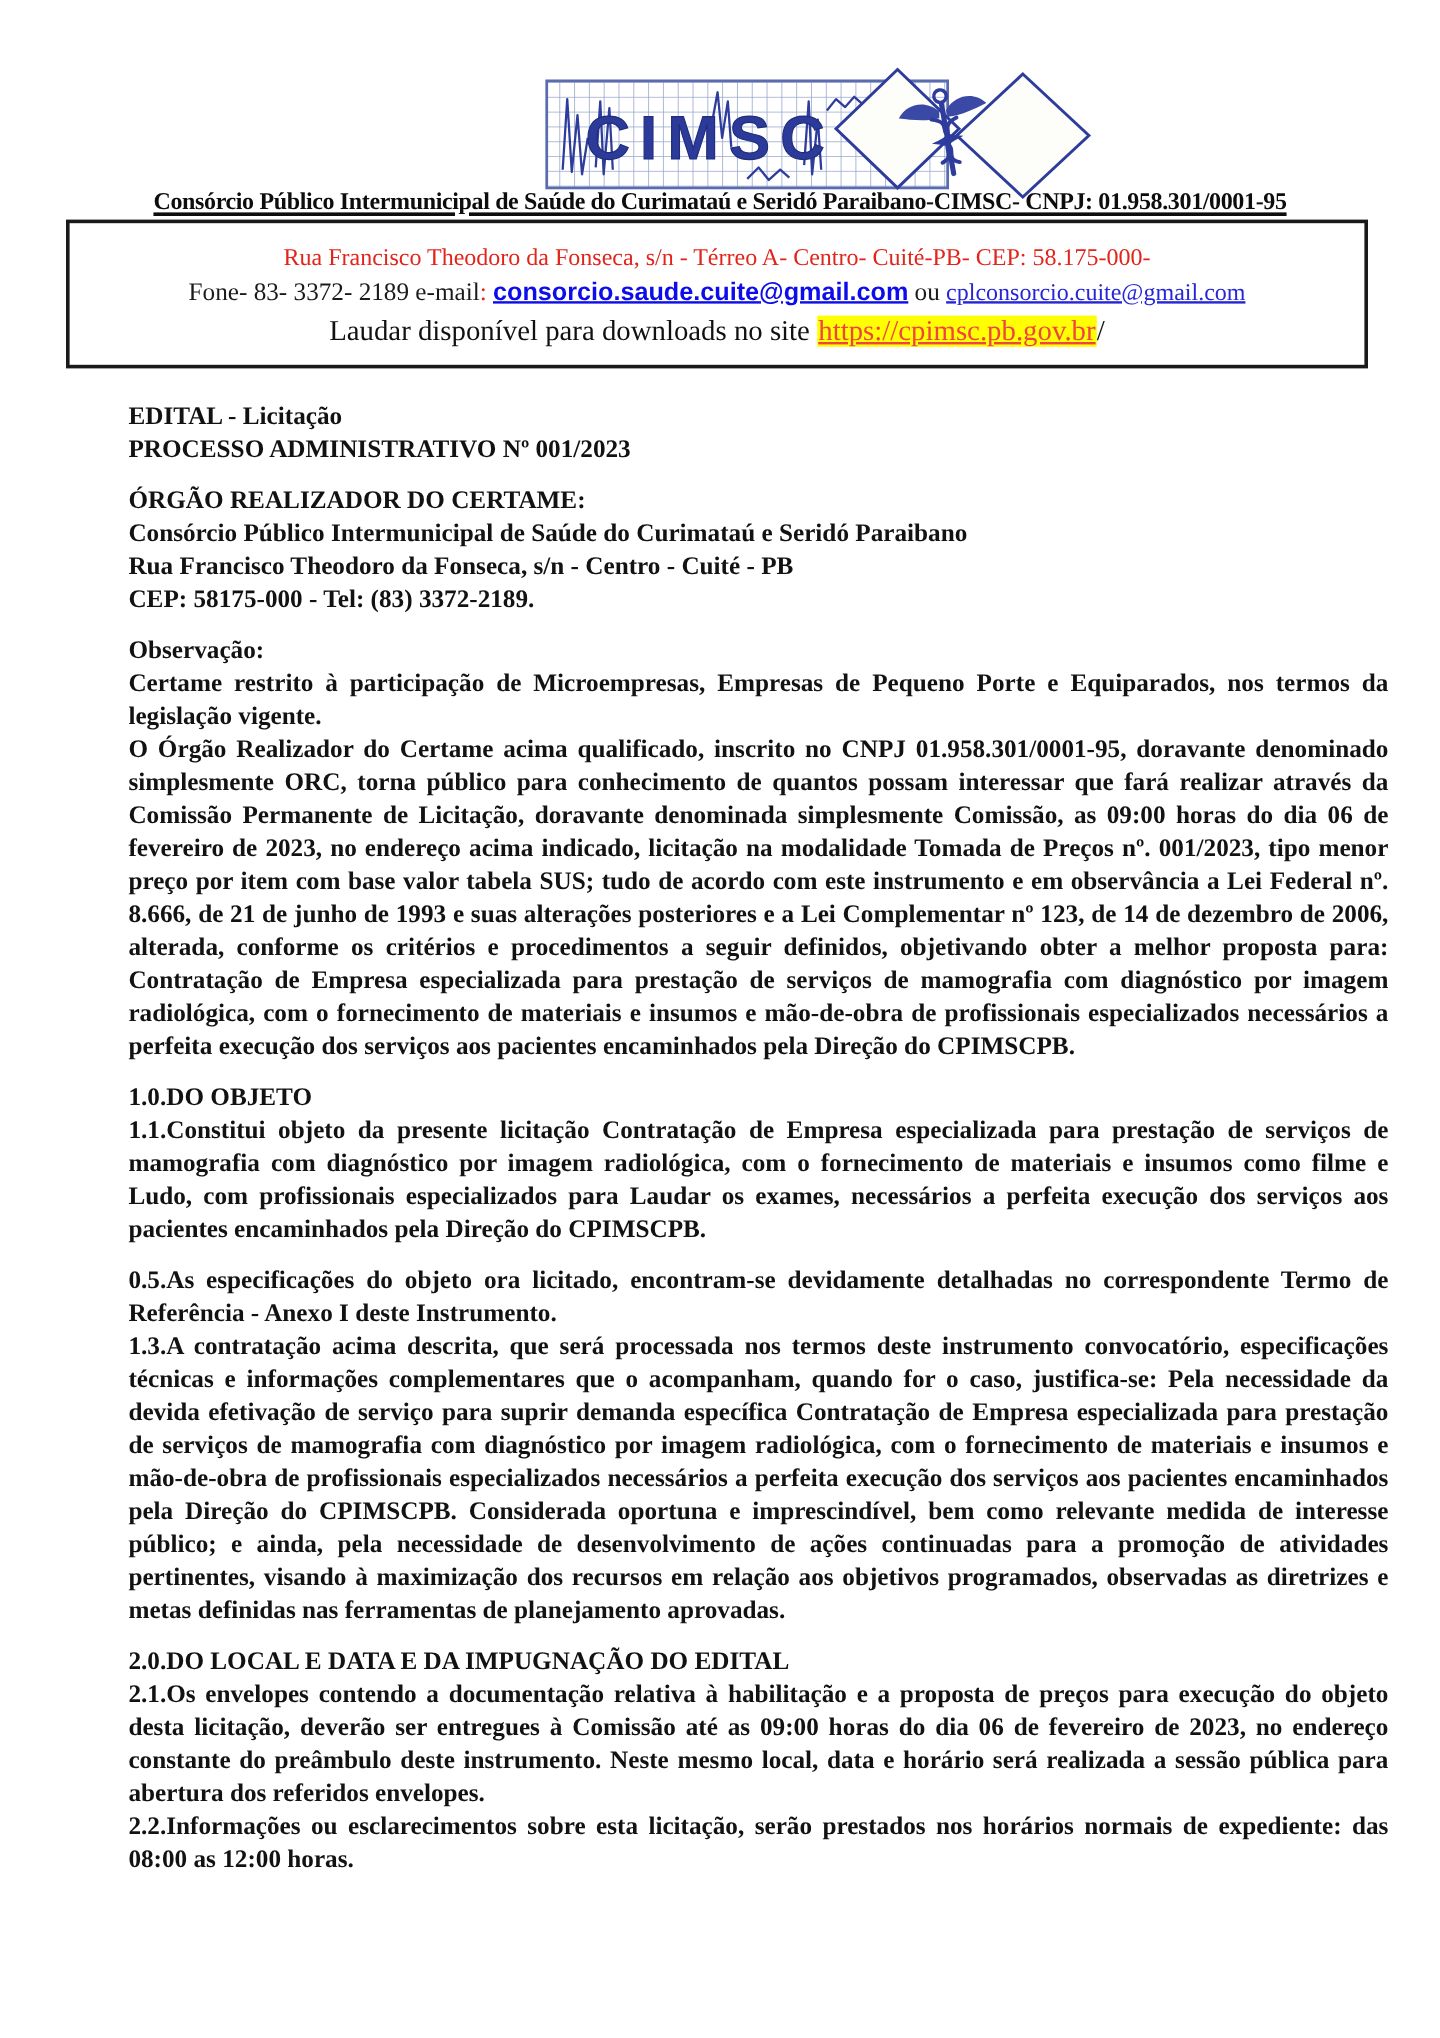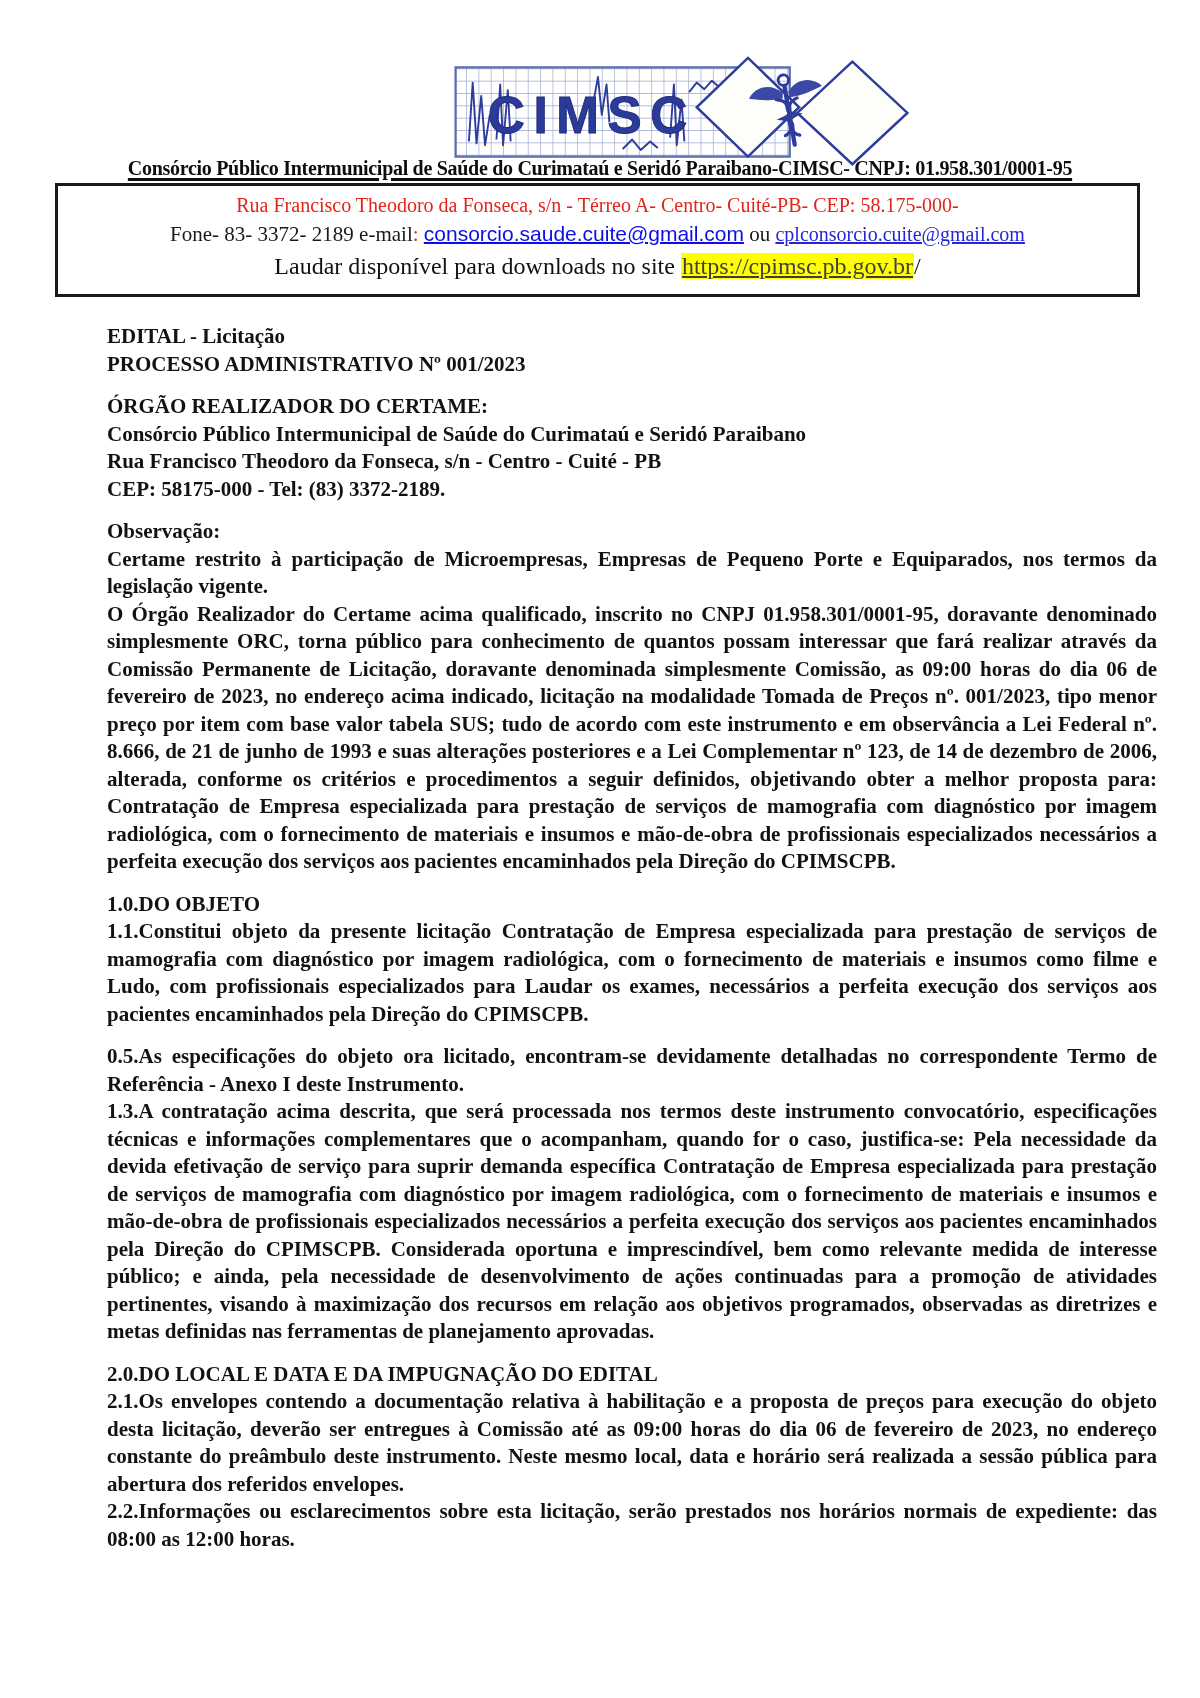--- a/index.html
+++ b/index.html
@@ -27,55 +27,55 @@
     color:#0d0d0d;
     white-space:nowrap;
   }
   
   .info-box{
     margin-left:55px;
     margin-top:3px;
     width:1085px;
     box-sizing:border-box;
     border:3px solid #1a1a1a;
-    padding:6px 10px 12px 10px;
+    padding:16px 10px 12px 10px;
     text-align:center;
     background:#ffffff;
   }
   .addr{
     color:#e1251b;
     font-size:20px;
     line-height:26px;
   }
   .contact{
     font-size:21px;
     line-height:31px;
     color:#1a1a1a;
   }
   .colon{color:#e1251b;}
   .email-primary{
     font-family:"Liberation Sans", sans-serif;
-    font-weight:normal;
+    font-weight:bold;
     font-size:21px;
     color:#0d0deb;
     text-decoration:underline;
     text-decoration-thickness:2px;
   }
   .email-secondary{
     font-size:20px;
     color:#2626d8;
     text-decoration:underline;
   }
   .edital-line{
     font-size:24px;
     line-height:32px;
     color:#111111;
   }
   .edital-url{
-    color:#404040;
+    color:#ef4444;
     text-decoration:underline;
     background:#ffff00;
     padding:0 1px;
   }
   
   .doc{
     margin-left:107px;
     margin-top:26px;
     width:1050px;
     font-size:21px;

